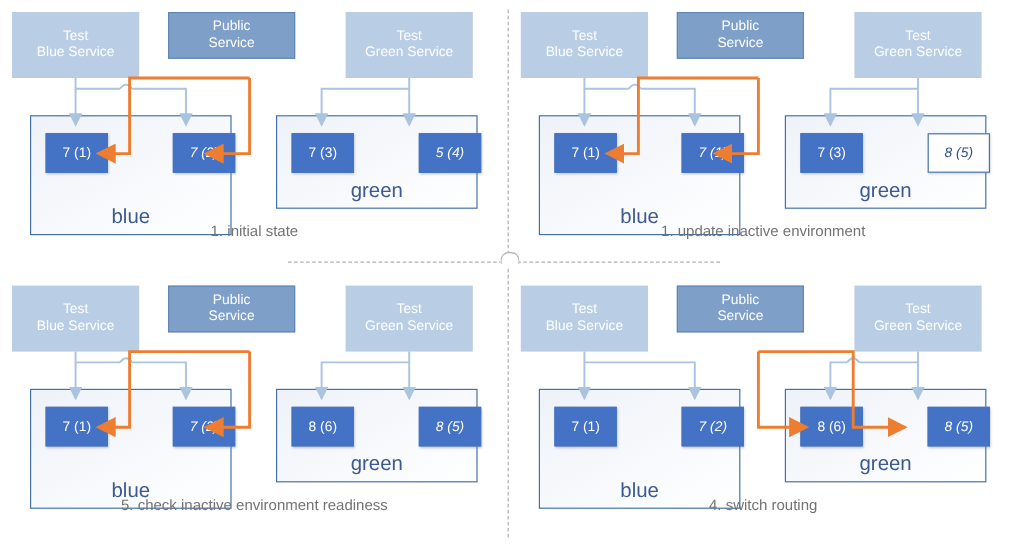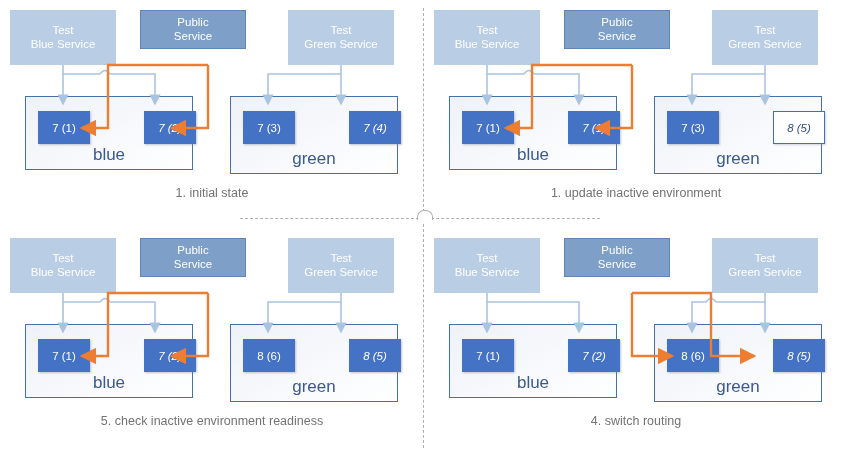--- a/index.html
+++ b/index.html
@@ -20,21 +20,21 @@
   .svc.light{background:#b9cde5;}
   .svc.dark{background:#7d9fc8;border:1px solid #5f86b5;}
 
   .svc-blue{left:10px;top:10px;width:106px;height:55px;}
   .svc-pub {left:140px;top:10px;width:106px;height:39px;}
   .svc-green{left:288px;top:10px;width:106px;height:55px;}
 
   
   .env{position:absolute;box-sizing:border-box;border:1px solid #4472a8;
        background:linear-gradient(150deg,#eef2f8 0%,#f7f9fc 55%,#ffffff 100%);}
-  .env-blue {left:25px;top:96px;width:168px;height:74px;}
+  .env-blue {left:25px;top:96px;width:168px;height:100px;}
   .env-green{left:230px;top:96px;width:168px;height:78px;}
 
   .env-label{position:absolute;left:0;right:0;bottom:4px;text-align:center;
              color:#3c5a90;font-size:17px;}
 
   
   .inst{position:absolute;width:52px;height:33px;box-sizing:border-box;
         display:flex;align-items:center;justify-content:center;
         font-size:11.5px;}
   .inst.filled{background:#4472c4;color:#ffffff;border:1px solid #4472c4;
@@ -83,21 +83,21 @@
       <span>Green Service</span></span>
     </div>
 
     <div class="env env-blue">
       <div class="inst filled slot-a">7 (1)</div>
       <div class="inst filled slot-b">7 (2)</div>
       <div class="env-label">blue</div>
     </div>
     <div class="env env-green">
       <div class="inst filled slot-a">7 (3)</div>
-      <div class="inst filled slot-b">7 (4)</div>
+      <div class="inst filled slot-b">5 (4)</div>
       <div class="env-label">green</div>
     </div>
 
     <svg class="wires">
       <defs>
         <marker id="ab" markerWidth="7" markerHeight="7" refX="6" refY="3.5" orient="auto">
           <path d="M0,0 L7,3.5 L0,7 Z" fill="#aac4e0"></path>
         </marker>
         <marker id="ao" markerWidth="7" markerHeight="7" refX="6" refY="3.5" orient="auto">
           <path d="M0,0 L7,3.5 L0,7 Z" fill="#ed7d31"></path>

